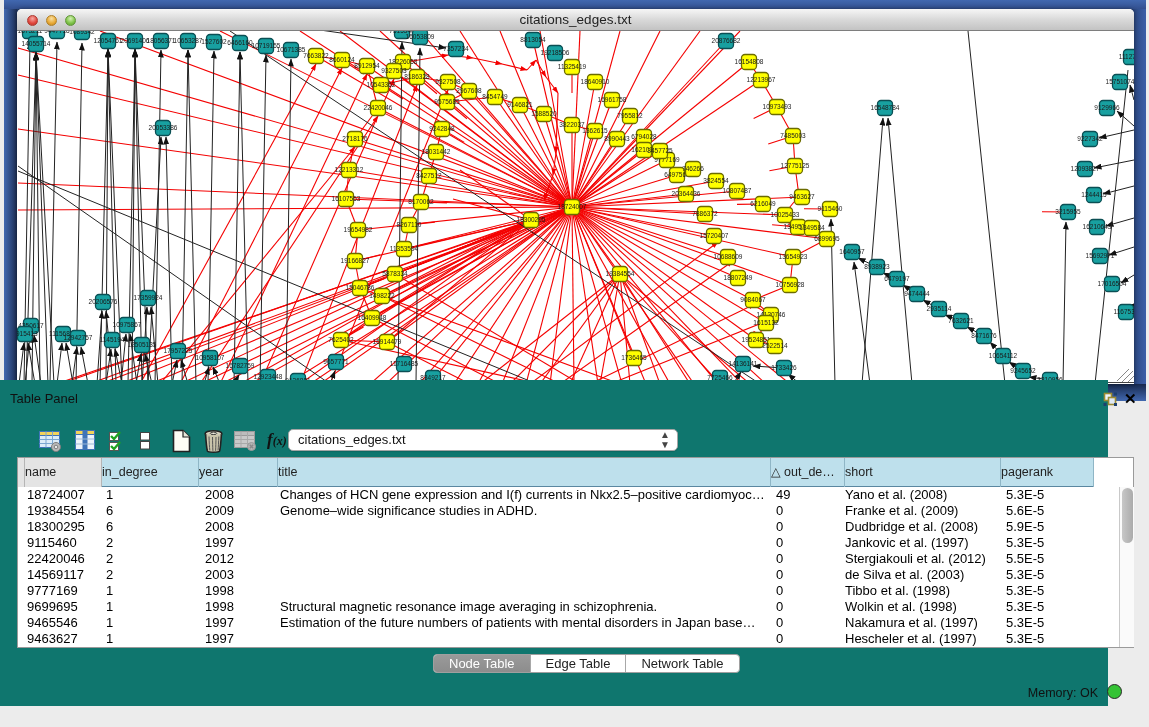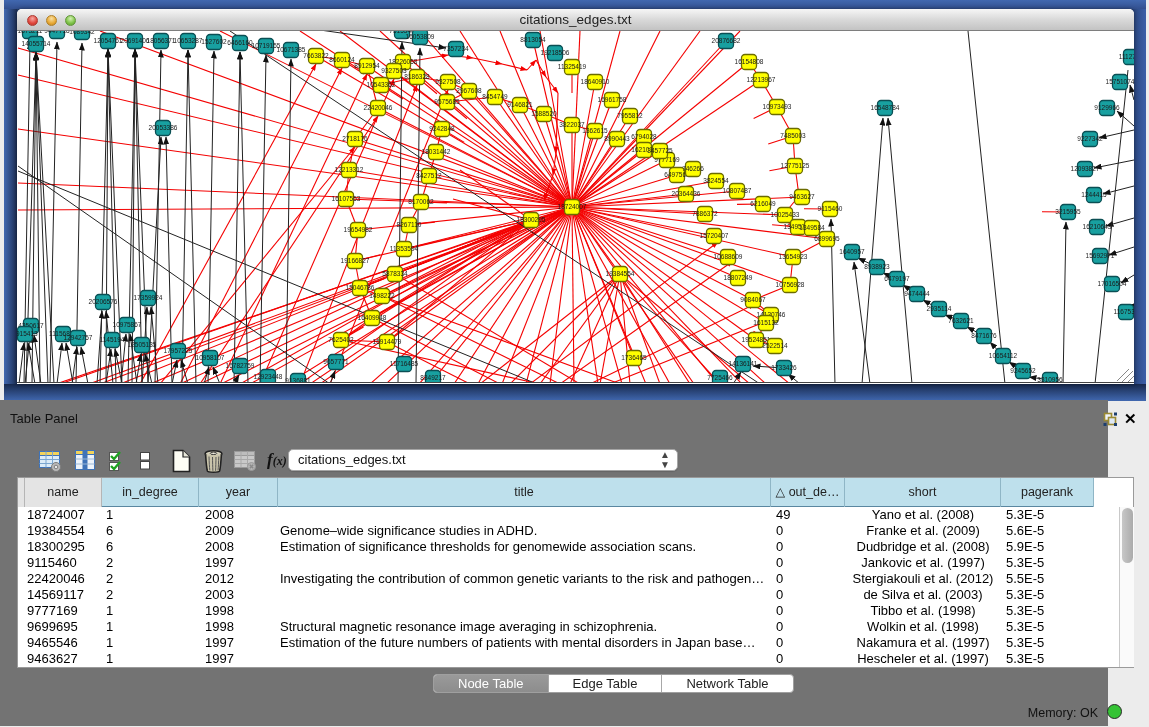--- a/index.html
+++ b/index.html
@@ -14,60 +14,60 @@
   border-radius:5px 5px 0 0;box-shadow:0 0 4px rgba(0,0,0,.45)}
 #titlebar {position:relative;height:22px;border-radius:5px 5px 0 0;
   background:linear-gradient(#f6f6f6,#d9d9d9 50%,#c3c3c3);border-bottom:1px solid #7e7e7e;
   text-align:center;font-size:13.5px;color:#222;line-height:22px}
 .tl {position:absolute;top:5.5px;width:11px;height:11px;border-radius:50%}
 #tl1 {left:10px;background:radial-gradient(circle at 50% 30%,#f6a9a4,#e0443a 60%,#b33c33);border:1px solid #ad3a31}
 #tl2 {left:29px;background:radial-gradient(circle at 50% 30%,#f8dfa2,#e8a833 60%,#b9832a);border:1px solid #b08027}
 #tl3 {left:48px;background:radial-gradient(circle at 50% 30%,#d3f0b2,#7cc246 60%,#5f9a36);border:1px solid #61953a}
 #canvas {position:relative;width:1117px;height:352px;overflow:hidden;background:#fff;border-bottom:1px solid #444}
 
-#tp {position:absolute;left:0;top:400px;width:1108px;height:326px;background:#737373}
+#tp {position:absolute;left:0;top:380px;width:1108px;height:326px;background:#0f766e}
 #tphead {position:absolute;left:0;top:0;width:1149px;height:36px;font-size:13px;color:#111}
 #tphead .lbl {position:absolute;left:10px;top:11px}
 #tphead .xi {position:absolute;left:1124px;top:10px;font-size:15px;font-weight:bold;color:#000}
 #tphead .fi {position:absolute;left:1102px;top:11px}
 #toolbar {position:absolute;left:17px;top:36px;width:1117px;height:41px}
 .ti {position:absolute;top:12px}
 .fx {position:absolute;top:14px;font-family:"Liberation Serif",serif;font-size:17px;font-weight:bold;color:#111}
 .fx .fxs {font-size:12px;font-weight:bold;font-style:italic}
 #combo {position:absolute;left:271px;top:13px;width:390px;height:22px;background:#fff;
   border:1px solid #a5a5a5;border-radius:5px;font-size:13px;color:#111;line-height:20px;
   padding-left:9px;box-shadow:0 1px 1px rgba(0,0,0,.12)}
 #combo .ud {position:absolute;right:7px;top:0;font-size:10px;color:#444;line-height:10px}
 #tbl {position:absolute;left:17px;top:77px;width:1117px;height:191px;background:#fff;
   border:1px solid #9a9a9a;border-top:1px solid #9a9a9a}
 #thead {position:absolute;left:0;top:0;width:1115px;height:29px;background:#bee0ec;
   border-bottom:1px solid #5a87a0;font-size:12.5px;color:#222}
-#thead span {position:absolute;top:0;height:29px;line-height:29px;text-align:center;
+#thead span {position:absolute;top:0;height:29px;line-height:29px;
   border-right:1px solid #8fb6c6}
 #thead .h_rh {left:0;width:7px;background:#e4e4e4;border-right:1px solid #b5b5b5}
 #thead .h_name {left:7px;width:77px;background:#e4e4e4;border-right:1px solid #b5b5b5}
 #thead .h_in {left:84px;width:97px}
 #thead .h_year {left:181px;width:79px}
 #thead .h_title {left:260px;width:493px}
 #thead .h_out {left:753px;width:74px}
 #thead .h_short {left:827px;width:156px}
 #thead .h_pr {left:983px;width:93px}
 #thead .h_sp {left:1076px;width:39px;border-right:none;background:#fff}
 #tbody {position:absolute;left:0;top:29px;width:1100px;height:160px;background:#fff;
   font-size:13px;color:#000}
 .tr {position:relative;height:16px;line-height:16px;white-space:nowrap}
 .tr span {position:absolute;top:0}
 .c0 {left:9px} .c1 {left:88px} .c2 {left:187px} .c3 {left:262px}
-.c4 {left:758px} .c5 {left:827px;width:156px;text-align:center} .c6 {left:988px}
+.c4 {left:758px} .c5 {left:827px;width:156px;} .c6 {left:988px}
 #vsb {position:absolute;left:1101px;top:29px;width:15px;height:160px;background:#fafafa;
   border-left:1px solid #c9c9c9}
 #vsb .th {position:absolute;left:1.5px;top:1px;width:11px;height:55px;background:linear-gradient(90deg,#c7c7c7,#ababab);border-radius:6px}
 #tabs {position:absolute;left:433px;top:274px;height:19px;border:1px solid #9f9f9f;
   border-radius:4px;overflow:hidden;font-size:13px;background:#fff;box-shadow:inset 0 1px 0 #fff}
-#tabs span {display:inline-block;height:19px;line-height:18px;padding:0 24px;color:#222;
+#tabs span {display:inline-block;height:19px;line-height:18px;padding:0 15px;color:#222;
   border-right:1px solid #a8a8a8;vertical-align:top}
 #tabs .sel {background:linear-gradient(#9a9a9a,#8b8b8b);color:#fff}
 #tabs span:last-child {border-right:none}
 #mem {position:absolute;left:0;top:299px;width:1140px;height:27px;font-size:12.5px;color:#111}
 #mem .t {position:absolute;right:42px;top:7px}
 #mem .dot {position:absolute;right:18px;top:5px;width:15px;height:15px;border-radius:50%;
   background:#35c335;border:1.5px solid #2a2a2a}
 </style></head>
 <body>
 <div id="app">
@@ -735,55 +735,54 @@
       <span class="h_out">△ out_de…</span>
           <span class="h_short">short</span>
       <span class="h_pr">pagerank</span>
           <span class="h_sp"></span>
     </div>
     <div id="tbody">
 <div class="tr">
             <span class="c0">18724007</span>
             <span class="c1">1</span>
             <span class="c2">2008</span>
+            <span class="c3">Changes of HCN gene expression and I(f) currents in Nkx2.5–positive cardiomyoc…</span>
             <span class="c4">49</span>
             <span class="c5">Yano et al. (2008)</span>
             <span class="c6">5.3E-5</span>
           </div>
 <div class="tr">
             <span class="c0">19384554</span>
             <span class="c1">6</span>
             <span class="c2">2009</span>
             <span class="c3">Genome–wide significance studies in ADHD.</span>
             <span class="c4">0</span>
             <span class="c5">Franke et al. (2009)</span>
             <span class="c6">5.6E-5</span>
           </div>
 <div class="tr">
             <span class="c0">18300295</span>
             <span class="c1">6</span>
             <span class="c2">2008</span>
-            <span class="c3">Estimation of significance thresholds for genomewide association scans.</span>
             <span class="c4">0</span>
             <span class="c5">Dudbridge et al. (2008)</span>
             <span class="c6">5.9E-5</span>
           </div>
 <div class="tr">
             <span class="c0">9115460</span>
             <span class="c1">2</span>
             <span class="c2">1997</span>
             <span class="c4">0</span>
             <span class="c5">Jankovic et al. (1997)</span>
             <span class="c6">5.3E-5</span>
           </div>
 <div class="tr">
             <span class="c0">22420046</span>
             <span class="c1">2</span>
             <span class="c2">2012</span>
-            <span class="c3">Investigating the contribution of common genetic variants to the risk and pathogen…</span>
             <span class="c4">0</span>
             <span class="c5">Stergiakouli et al. (2012)</span>
             <span class="c6">5.5E-5</span>
           </div>
 <div class="tr">
             <span class="c0">14569117</span>
             <span class="c1">2</span>
             <span class="c2">2003</span>
             <span class="c4">0</span>
             <span class="c5">de Silva et al. (2003)</span>

